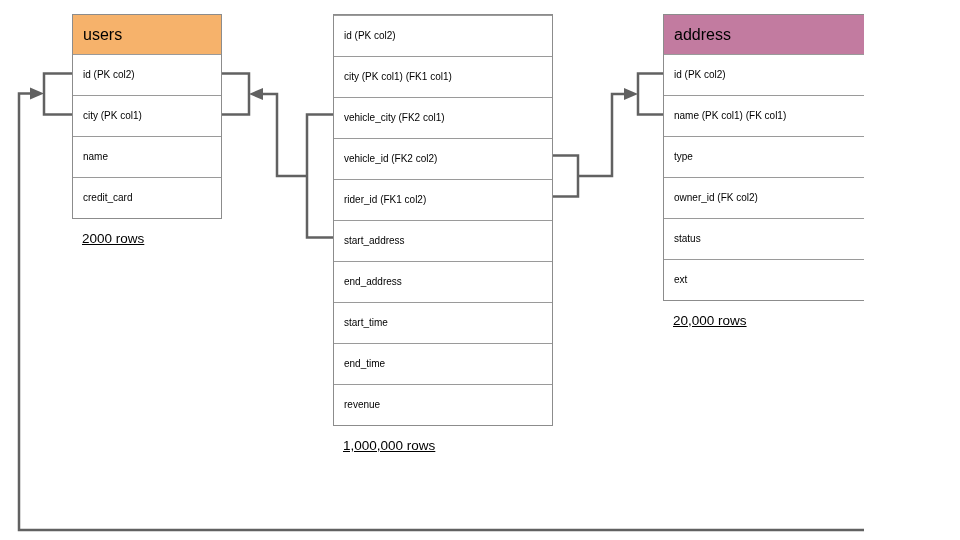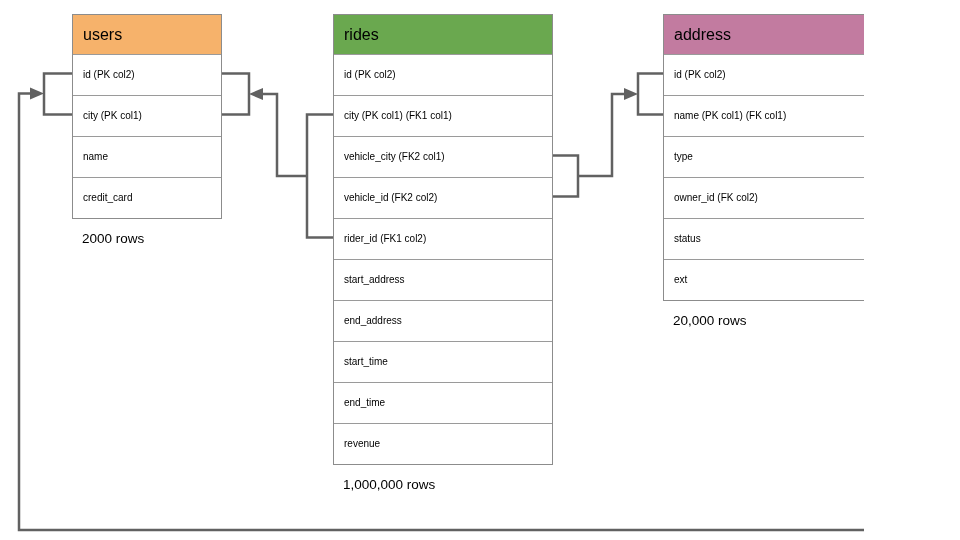--- a/index.html
+++ b/index.html
@@ -6,21 +6,21 @@
   *{box-sizing:border-box;}
   body{font-family:"Liberation Sans","DejaVu Sans",sans-serif;color:#000;}
   .canvas{position:relative;width:864px;height:540px;background:#fff;overflow:hidden;}
   .connectors{position:absolute;left:0;top:0;width:960px;height:540px;}
   .connectors polyline{fill:none;stroke:#616161;stroke-width:2.5;}
   .connectors polygon{fill:#616161;stroke:none;}
   .er-table{position:absolute;}
   .box{border:1px solid #8c8c8c;background:#fff;}
   .thead{height:39px;line-height:39px;padding-left:10px;font-size:16px;color:#000;}
   .trow{height:41px;line-height:40px;padding-left:10px;font-size:10px;border-top:1px solid #9a9a9a;background:#fff;white-space:nowrap;overflow:hidden;}
-  .caption{margin:12px 0 0 10px;font-size:13.5px;color:#000;}
+  .caption{margin:12px 0 0 10px;font-size:13.5px;color:#000;text-decoration:underline;}
 </style>
 </head>
 <body>
 
 <div class="canvas">
 
   <svg class="connectors" width="960" height="540" viewBox="0 0 960 540" xmlns="http://www.w3.org/2000/svg">
 
     <polyline points="72,73.5 44,73.5 44,114.5 72,114.5"></polyline>
     <polyline points="222,73.5 249,73.5 249,114.5 222,114.5"></polyline>
@@ -45,21 +45,20 @@
       <div class="trow">id (PK col2)</div>
       <div class="trow">city (PK col1)</div>
       <div class="trow">name</div>
       <div class="trow">credit_card</div>
     </div>
     <div class="caption">2000 rows</div>
   </div>
 
   <div class="er-table" style="left:333px;top:14px;width:220px">
     <div class="box">
-      <div class="thead" style="background: rgb(106, 168, 79);">rides</div>
       <div class="trow">id (PK col2)</div>
       <div class="trow">city (PK col1) (FK1 col1)</div>
       <div class="trow">vehicle_city (FK2 col1)</div>
       <div class="trow">vehicle_id (FK2 col2)</div>
       <div class="trow">rider_id (FK1 col2)</div>
       <div class="trow">start_address</div>
       <div class="trow">end_address</div>
       <div class="trow">start_time</div>
       <div class="trow">end_time</div>
       <div class="trow">revenue</div>

